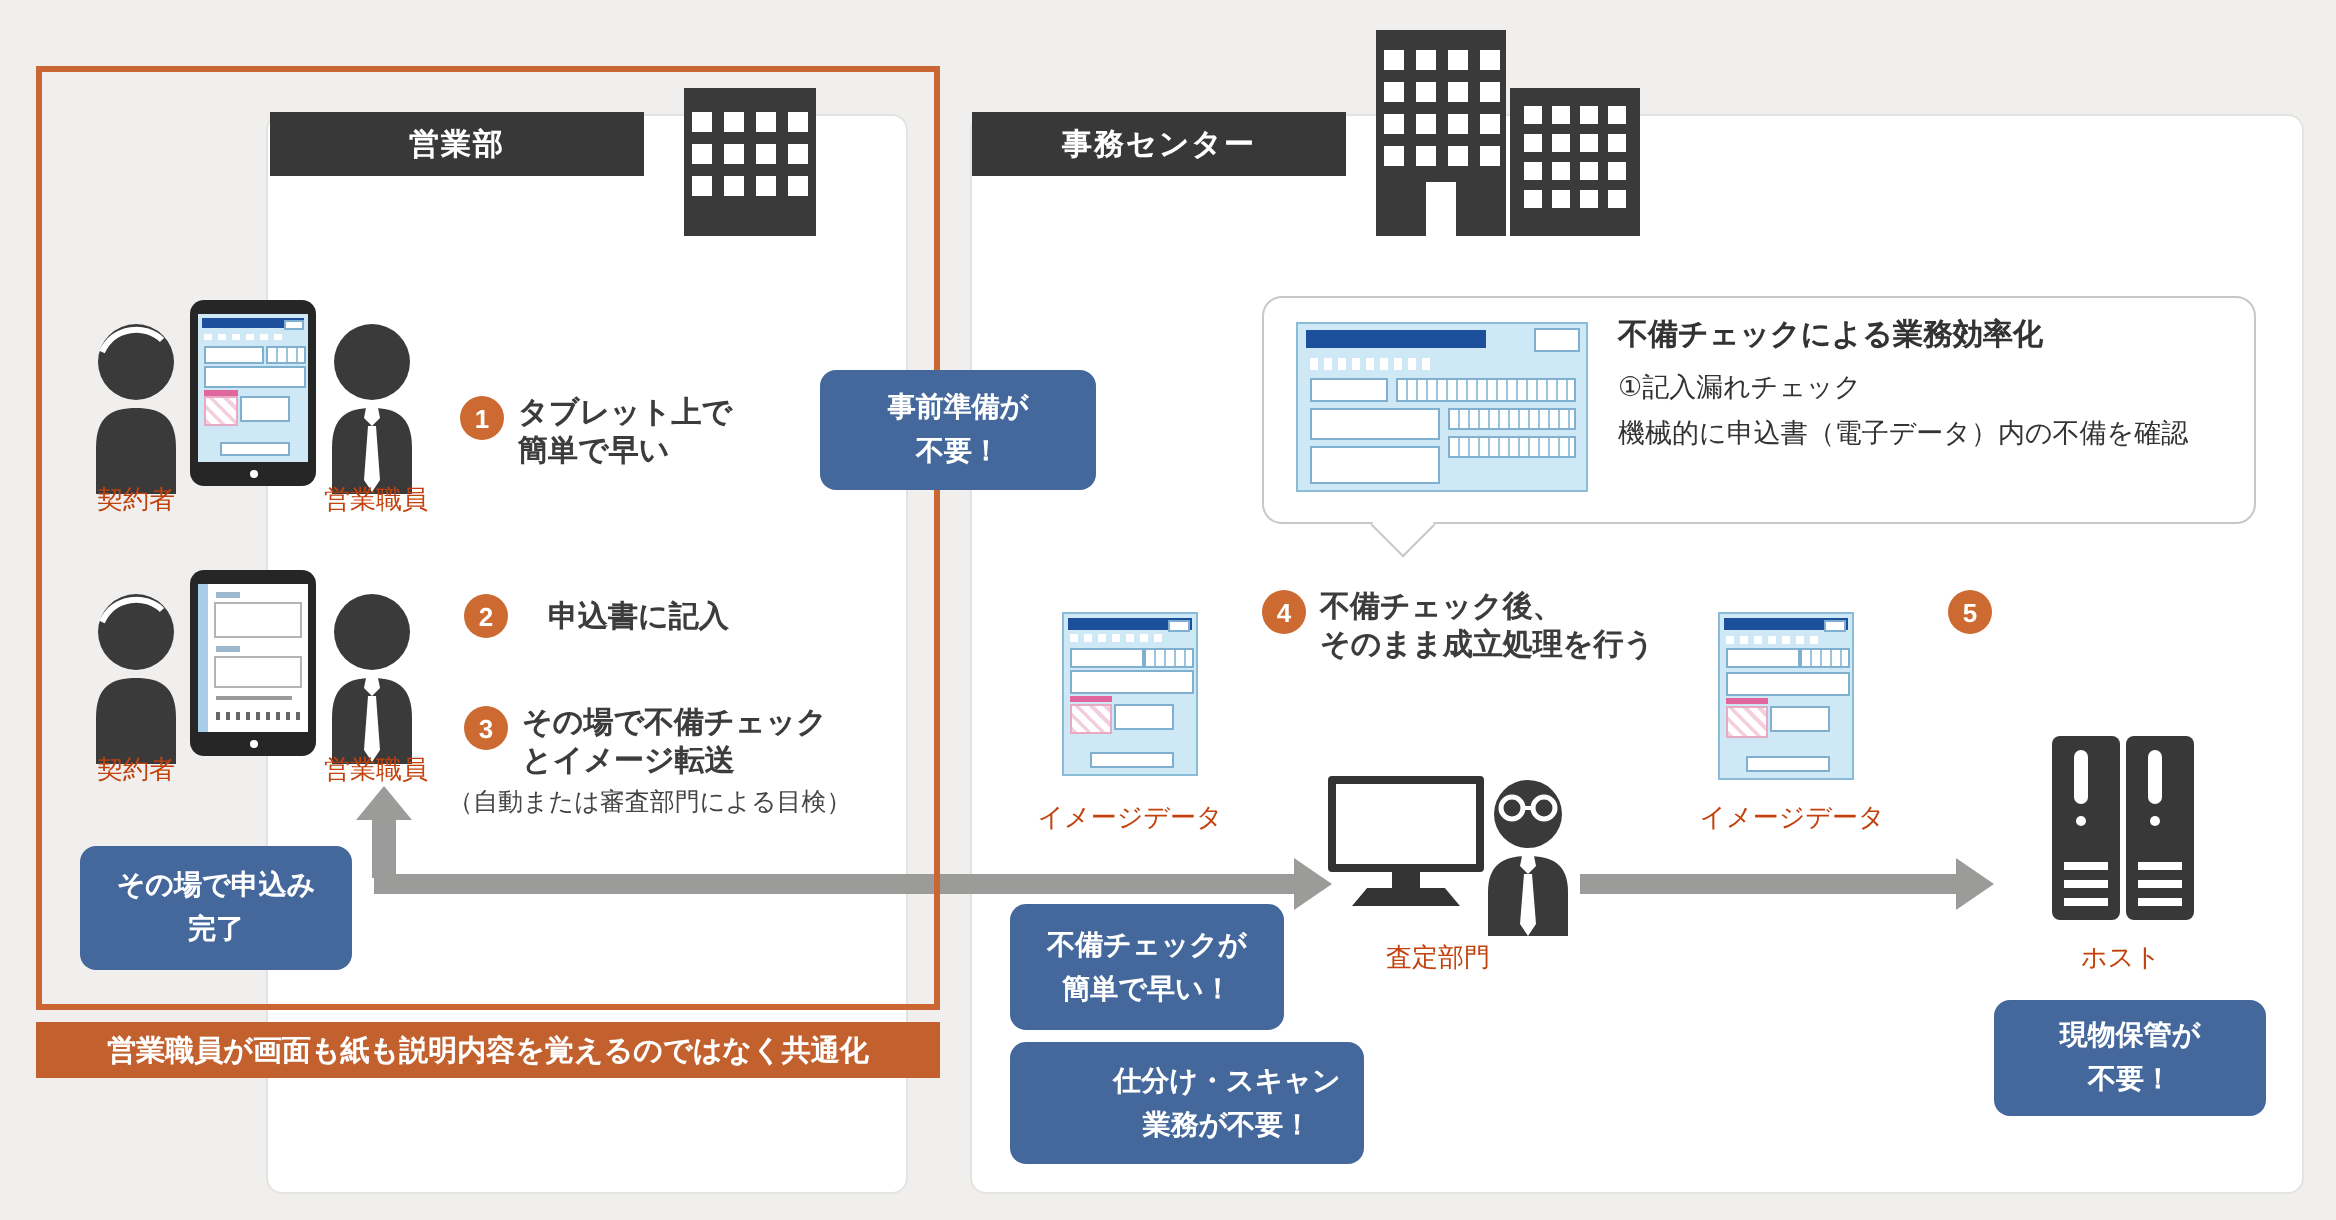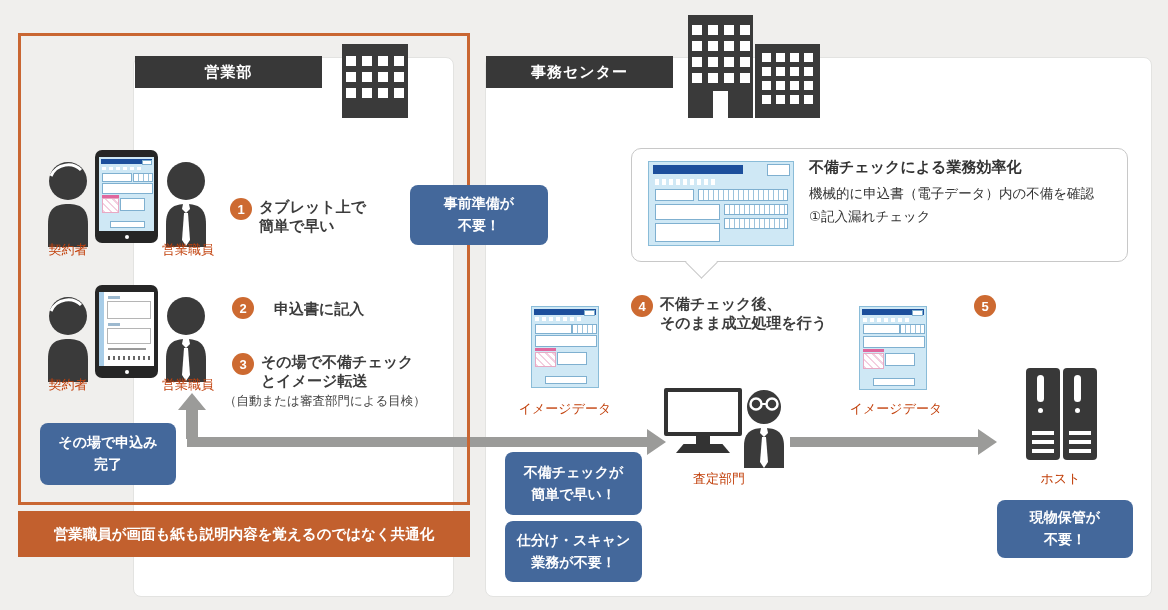--- a/index.html
+++ b/index.html
@@ -18,21 +18,21 @@
   .bld{position:absolute;background:#3a3a3a;z-index:3;}
   .w{position:absolute;width:10px;height:10px;background:#fff;color:#fff;}
   .wA{box-shadow:16px 0,32px 0,48px 0,0 16px,16px 16px,32px 16px,48px 16px,0 32px,16px 32px,32px 32px,48px 32px;}
   .wB{box-shadow:16px 0,32px 0,48px 0,0 16px,16px 16px,32px 16px,48px 16px,0 32px,16px 32px,32px 32px,48px 32px,0 48px,16px 48px,32px 48px,48px 48px;}
   .wC{width:9px;height:9px;box-shadow:14px 0,28px 0,42px 0,0 14px,14px 14px,28px 14px,42px 14px,0 28px,14px 28px,28px 28px,42px 28px,0 42px,14px 42px,28px 42px,42px 42px;}
   .door{position:absolute;background:#fff;}
 
   
   .oframe{position:absolute;left:18px;top:33px;width:452px;height:472px;border:3px solid #c96632;
           box-sizing:border-box;z-index:3;}
-  .banner{position:absolute;left:18px;top:511px;width:452px;height:46px;background:#c2602e;color:#fff;
+  .banner{position:absolute;left:18px;top:511px;width:452px;height:28px;background:#c2602e;color:#fff;
           font-size:14.5px;font-weight:bold;display:flex;align-items:center;justify-content:center;
           white-space:nowrap;z-index:4;}
 
   
   .badge{position:absolute;background:#44689b;border-radius:8px;color:#fff;font-weight:bold;font-size:14px;
          display:flex;flex-direction:column;align-items:center;justify-content:center;line-height:1.55;
          text-align:center;z-index:5;}
 
   
   .stepnum{position:absolute;width:22px;height:22px;border-radius:50%;background:#cd6a31;color:#fff;
@@ -229,22 +229,22 @@
   </div>
   <div class="badge" style="left:40px;top:423px;width:136px;height:62px;">
     <div>その場で申込み</div>
     <div>完了</div>
   </div>
 
   <div class="btail"></div>
   <div class="bubble">
     <div style="position:absolute;left:177px;top:9px;">
       <div class="btitle">不備チェックによる業務効率化</div>
+      <div class="bline">①記入漏れチェック</div>
       <div class="bline">機械的に申込書（電子データ）内の不備を確認</div>
-      <div class="bline">①記入漏れチェック</div>
     </div>
   </div>
   <div class="formw">
     <i class="fw-head"></i>
       <i class="fw-chip"></i>
       <i class="fw-sq"></i>
       <i class="fw-f1"></i>
       <i class="fw-c1"></i>
     <i class="fw-f2"></i>
       <i class="fw-c2"></i>
@@ -309,21 +309,21 @@
     <i class="t-bar"></i>
       <i class="t-dot"></i>
       <i class="t-lines"></i>
   </div>
   <div class="plabel" style="left:1008px;top:470px;width:105px;">ホスト</div>
 
   <div class="badge" style="left:505px;top:452px;width:137px;height:63px;">
     <div>不備チェックが</div>
     <div>簡単で早い！</div>
   </div>
-  <div class="badge" style="left:505px;top:521px;width:137px;height:61px;">
+  <div class="badge" style="left:505px;top:521px;width:137px;height:61px;padding-left:40px;">
     <div>仕分け・スキャン</div>
     <div>業務が不要！</div>
   </div>
   <div class="badge" style="left:997px;top:500px;width:136px;height:58px;">
     <div>現物保管が</div>
     <div>不要！</div>
   </div>
 
 </div>
 

